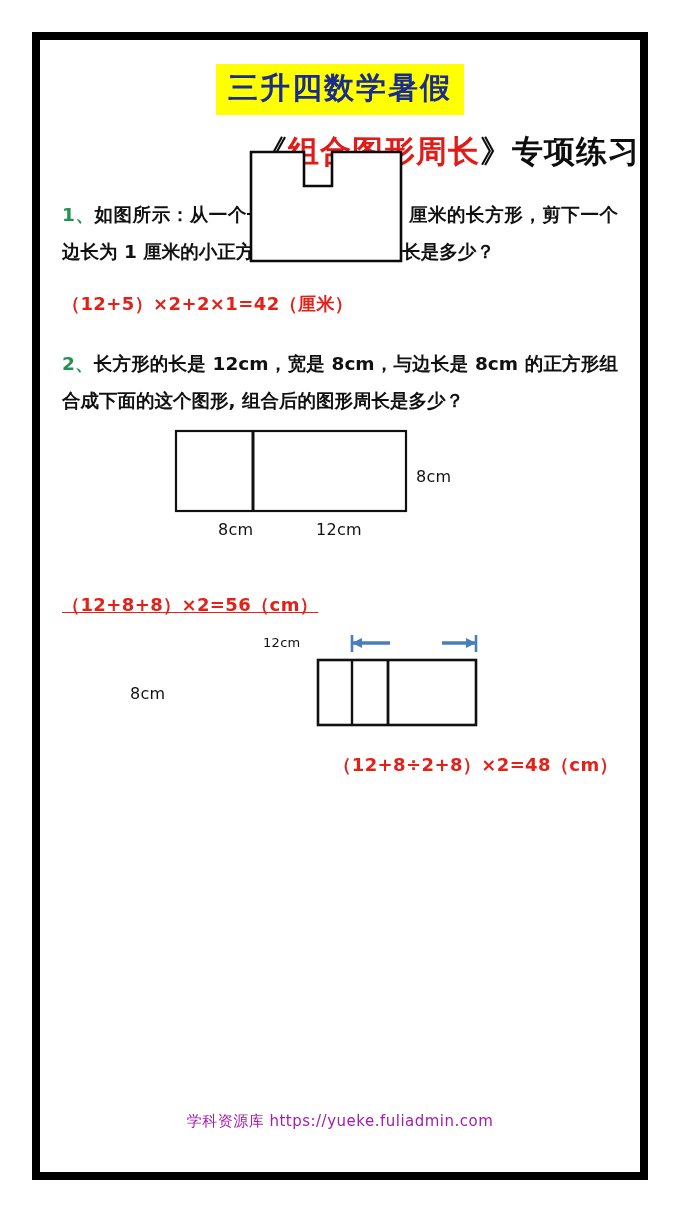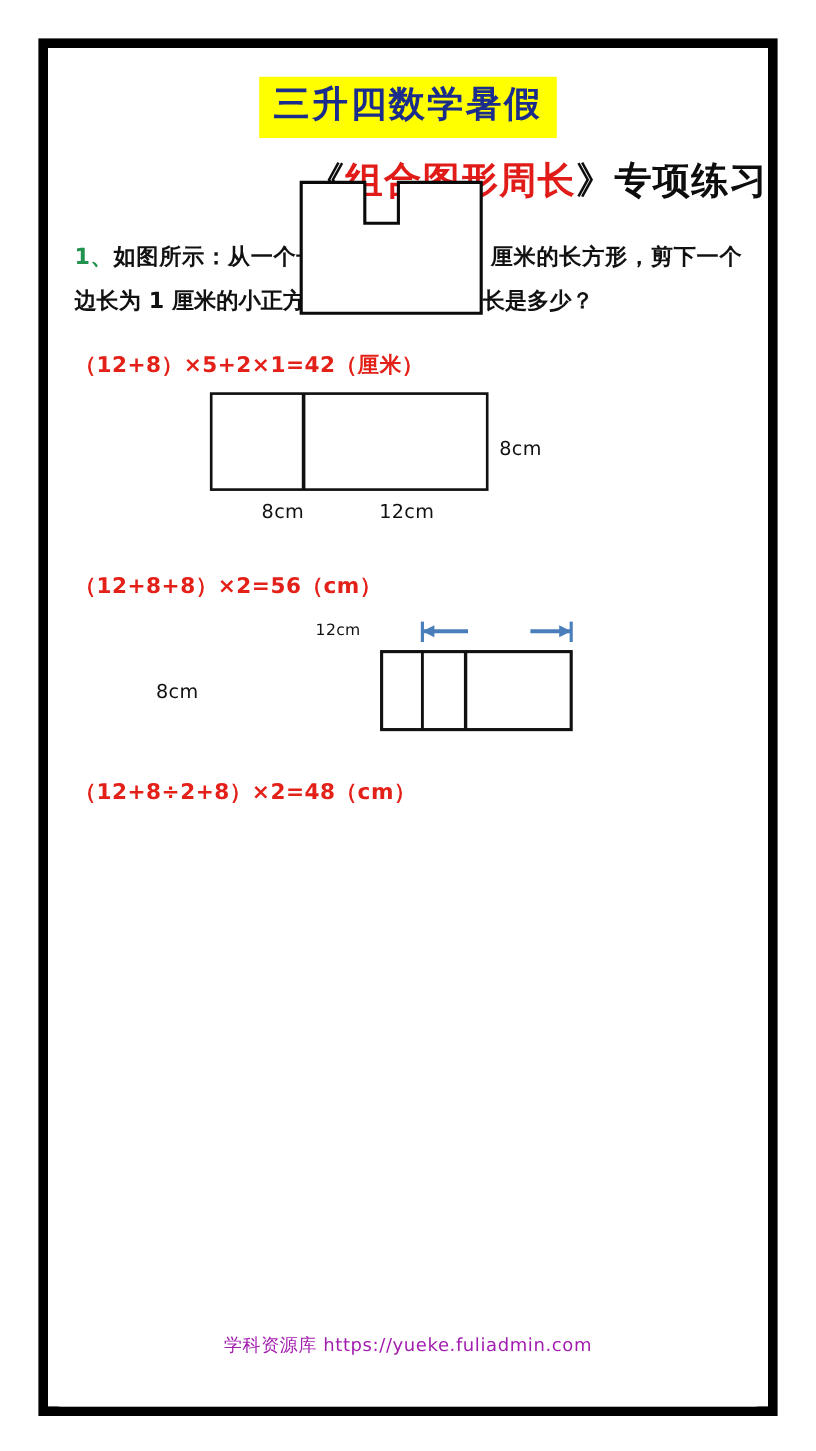--- a/index.html
+++ b/index.html
@@ -89,22 +89,22 @@
 
   
   .answer {
     margin: 0 22px;
     color: #e32119;
     font-weight: bold;
     font-size: 18px;
     letter-spacing: 0.4px;
   }
   .a1 { margin-top: 22px; }
-  .a2 { margin-top: 22px; }
-  .a3 { margin-top: 16px; }
+  .a2 { margin-top: 36px; text-decoration: underline; }
+  .a3 { margin-top: 4px; text-align: right; }
 
   
   .figure { position: relative; }
 
   
   #fig1 {
     height: 0px;
   }
   #fig1-svg {
     position: absolute;
@@ -168,22 +168,25 @@
     <div class="question q1">
       <span class="qnum">1、</span><span class="qbody">如图所示：从一个长 12 厘米，宽 8 厘米的长方形，剪下一个边长为 1 厘米的小正方形，剩下图形的周长是多少？</span>
     </div>
 
     <div class="figure" id="fig1">
       <svg id="fig1-svg" width="170" height="125" viewBox="0 0 170 125">
         <path d="M 5 5 L 58 5 L 58 39 L 86 39 L 86 5 L 155 5 L 155 114 L 5 114 Z" fill="#ffffff" stroke="#0a0a0a" stroke-width="2.6" stroke-linejoin="miter"></path>
       </svg>
     </div>
 
-    <div class="answer a1">（12+8）×5+2×1=42（厘米）</div>
-
+    <div class="answer a1">（12+5）×2+2×1=42（厘米）</div>
+
+    <div class="question q2">
+      <span class="qnum">2、</span><span class="qbody">长方形的长是 12cm，宽是 8cm，与边长是 8cm 的正方形组合成下面的这个图形, 组合后的图形周长是多少？</span>
+    </div>
 
     <div class="figure" id="fig2">
       <svg id="fig2-svg" width="300" height="130" viewBox="0 0 300 130">
         <rect x="6" y="6" width="230" height="80" fill="#ffffff" stroke="#111111" stroke-width="2.2"></rect>
         <line x1="83" y1="6" x2="83" y2="86" stroke="#111111" stroke-width="3"></line>
       </svg>
       <span class="dim-label" style="left:178px; top:95px;">8cm</span>
       <span class="dim-label" style="left:276px; top:95px;">12cm</span>
       <span class="dim-label" style="left:376px; top:42px;">8cm</span>
     </div>

